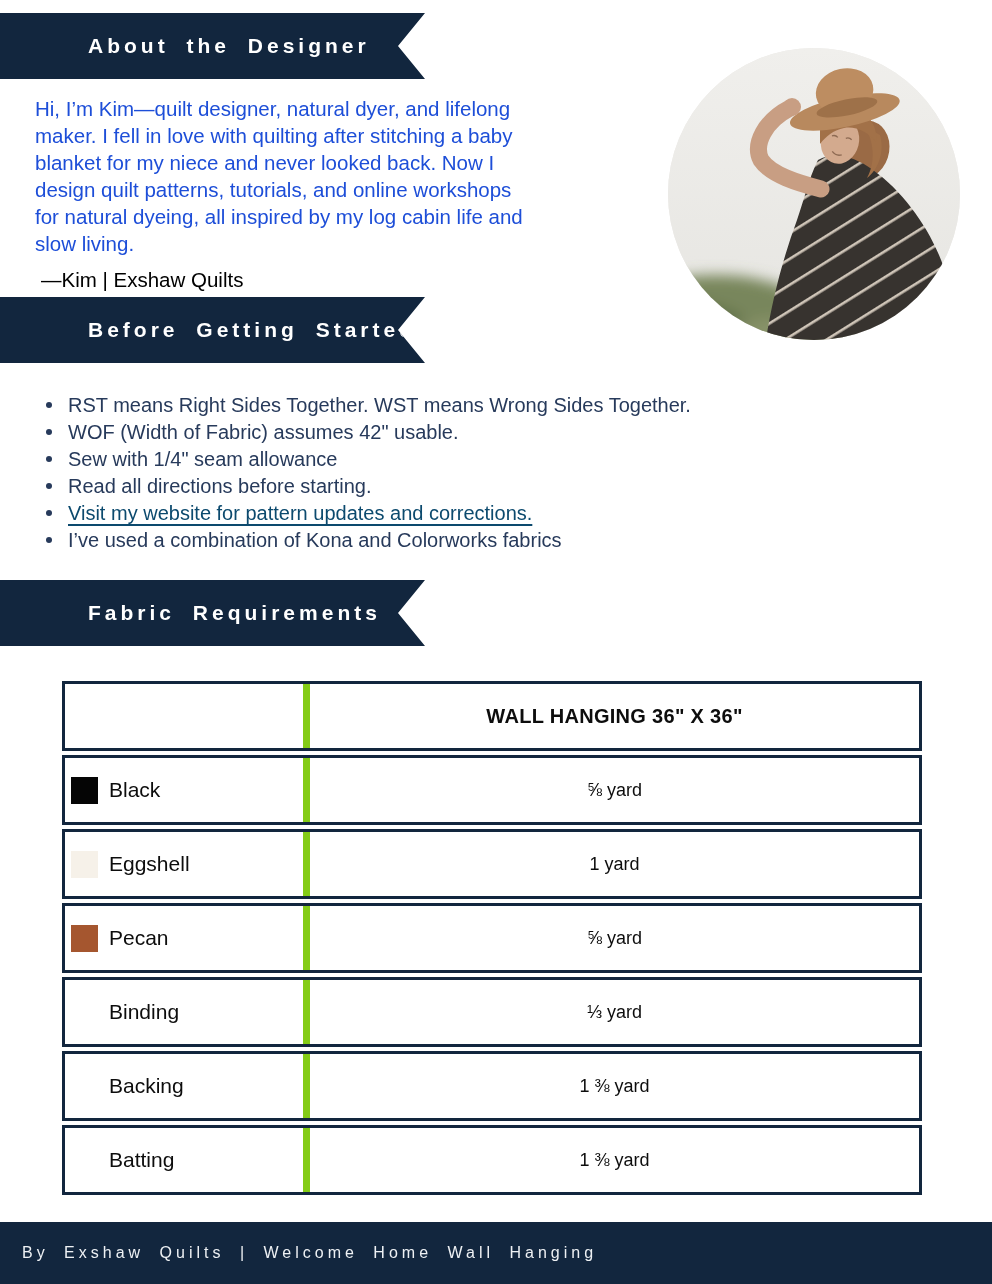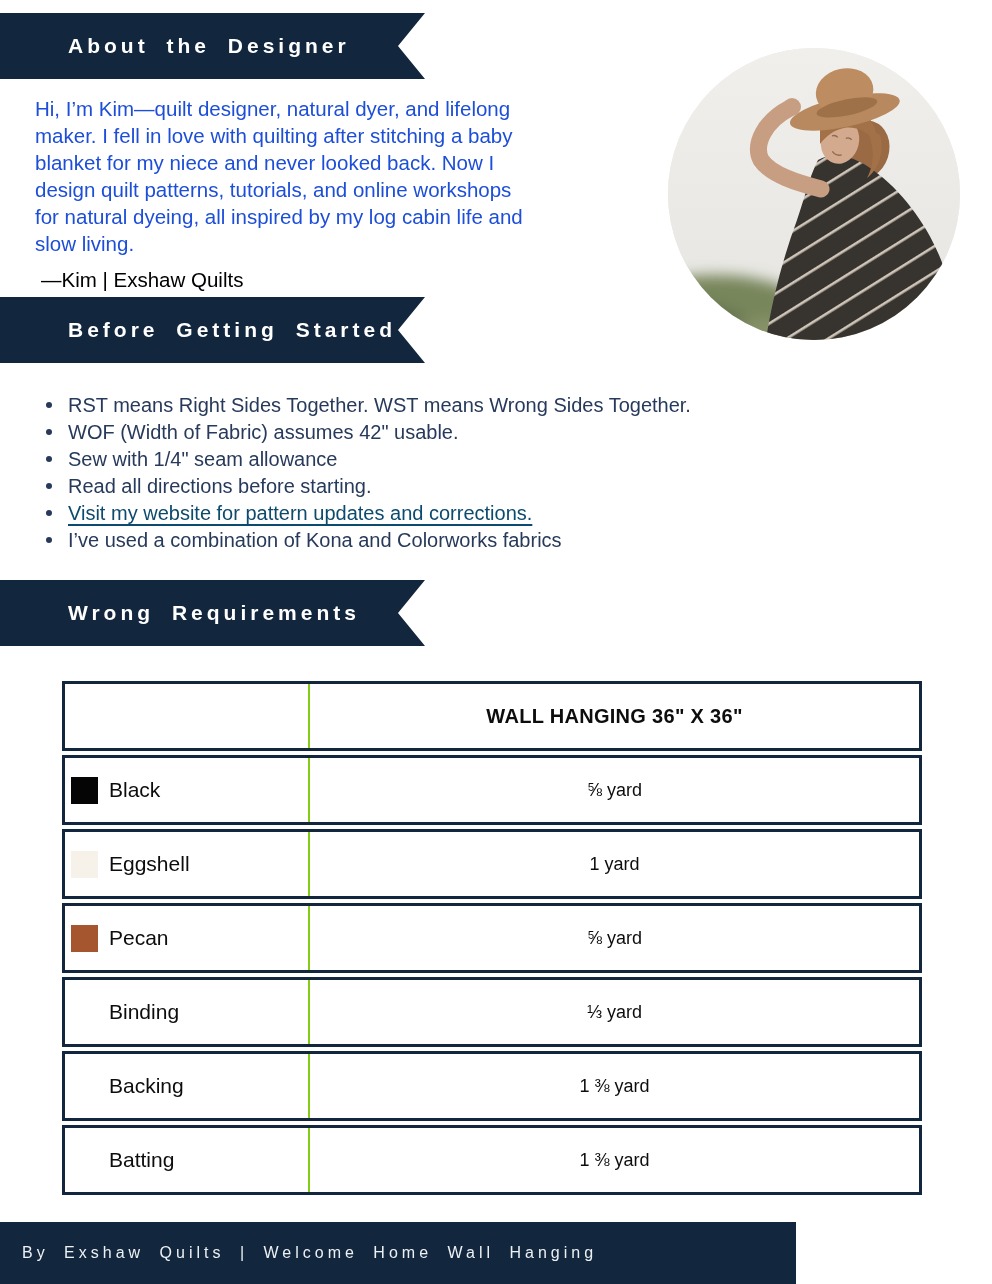--- a/index.html
+++ b/index.html
@@ -3,21 +3,21 @@
 <meta charset="utf-8">
 <style>
   html,body{margin:0;padding:0;}
   body{
     width:992px;height:1284px;position:relative;background:#ffffff;
     font-family:"Liberation Sans", sans-serif;overflow:hidden;
   }
   
   .banner{
     position:absolute;left:0;width:425px;height:66px;background:#12263e;
-    display:flex;align-items:center;box-sizing:border-box;padding-left:68px;
+    display:flex;align-items:center;box-sizing:border-box;padding-left:88px;
     clip-path:polygon(0 0,100% 0,calc(100% - 27px) 50%,100% 100%,0 100%);
   }
   .banner span{
     color:#ffffff;font-size:21px;font-weight:bold;letter-spacing:4px;word-spacing:8px;
   }
   #banner-about{top:13px;}
   #banner-before{top:297px;}
   #banner-fabric{top:580px;}
 
   
@@ -49,29 +49,29 @@
     text-decoration-thickness:1.5px;cursor:pointer;padding-right:6px;
   }
 
   
   .ftable{position:absolute;left:62px;top:681px;width:860px;}
   .trow{
     display:flex;height:70px;margin-bottom:4px;border:3px solid #12263e;
     box-sizing:border-box;background:#ffffff;
   }
   .cell{display:flex;align-items:center;box-sizing:border-box;}
-  .cell.label{flex:0 0 245px;border-right:2px solid #84cc16;padding-left:6px;}
+  .cell.label{flex:0 0 245px;border-right:7px solid #84cc16;padding-left:6px;}
   .cell.value{flex:1;justify-content:center;color:#0d0d0d;font-size:18px;}
   .cell.value.header{font-weight:bold;font-size:20px;letter-spacing:.3px;}
   .swatch{width:27px;height:27px;margin-right:11px;flex:0 0 27px;}
   .label-text{color:#0d0d0d;font-size:21px;}
 
   
   .footer{
-    position:absolute;left:0;top:1222px;width:796px;height:62px;background:#12263e;
+    position:absolute;left:0;top:1222px;width:992px;height:62px;background:#12263e;
     display:flex;align-items:center;box-sizing:border-box;padding-left:22px;
   }
   .footer span{color:#eef1f4;font-size:16px;letter-spacing:4px;word-spacing:7px;}
 </style>
 </head>
 <body>
 
 <div class="banner" id="banner-about">
   <span>About the Designer</span>
 </div>
@@ -133,21 +133,21 @@
 <ul class="bullets">
   <li><span class="dot"></span><span>RST means Right Sides Together. WST means Wrong Sides Together.</span></li>
   <li><span class="dot"></span><span>WOF (Width of Fabric) assumes 42" usable.</span></li>
   <li><span class="dot"></span><span>Sew with 1/4" seam allowance</span></li>
   <li><span class="dot"></span><span>Read all directions before starting.</span></li>
   <li><span class="dot"></span><a class="link">Visit my website for pattern updates and corrections.</a></li>
   <li><span class="dot"></span><span>I’ve used a combination of Kona and Colorworks fabrics</span></li>
 </ul>
 
 <div class="banner" id="banner-fabric">
-  <span>Wrong Requirements</span>
+  <span>Fabric Requirements</span>
 </div>
 
 <div class="ftable">
   <div class="trow">
     <div class="cell label"></div>
     <div class="cell value header">WALL HANGING 36" X 36"</div>
   </div>
 
   <div class="trow">
     <div class="cell label">

